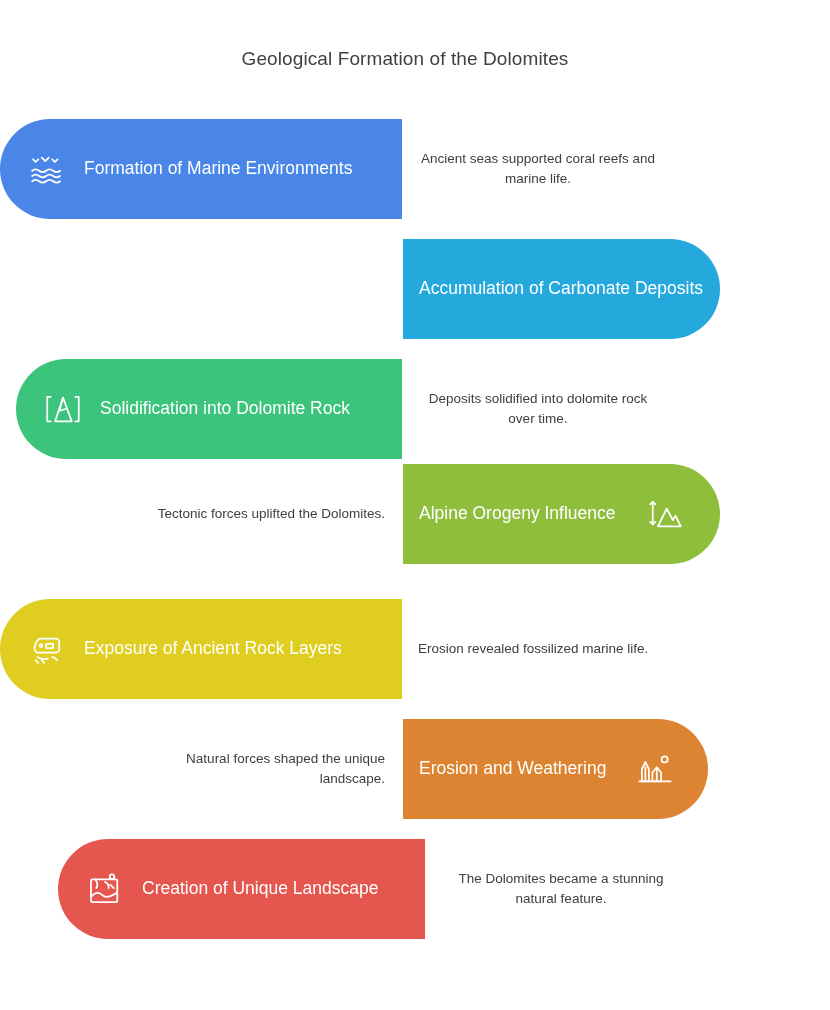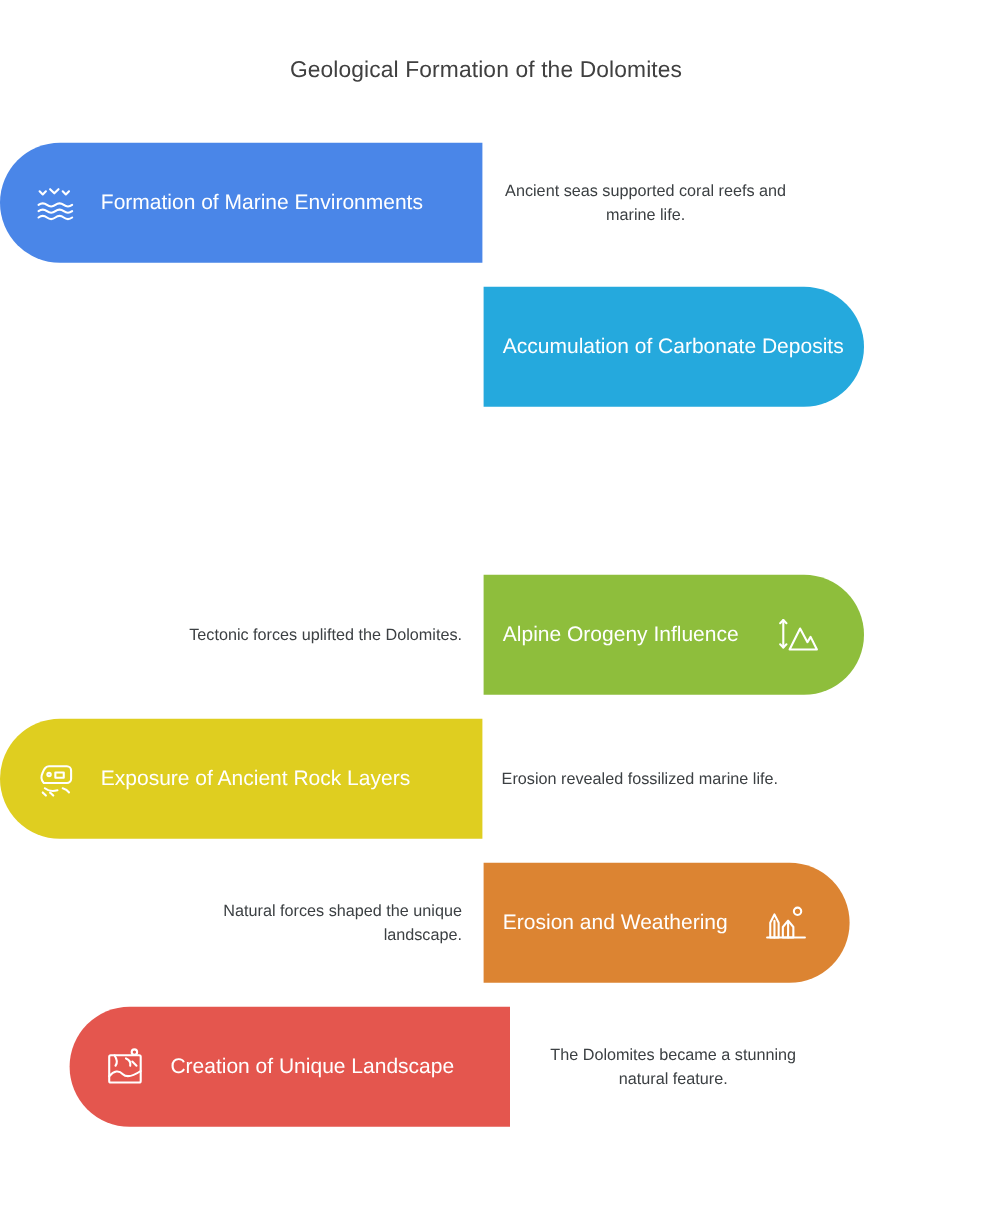--- a/index.html
+++ b/index.html
@@ -151,22 +151,36 @@
           <path d="M20 29 v6 a6 2.6 0 0 0 12 0 v-6"></path>
           <path d="M29 12 q3 -2.5 6 0 q3 2.5 6 0"></path>
           <path d="M29 18 q3 -2.5 6 0 q3 2.5 6 0"></path>
           <path d="M33 35 q4 -3 8 0"></path>
           <path d="M33 40 q4 -3 8 0"></path>
         </svg>
       </span>
     </div>
   </div>
 
-
-  <div class="row right" style="top:479px;text-decoration:underline;">
+  <div class="row left" style="top:359px;">
+    <div class="bar" style="width:386px;background:#3cc47c;">
+      <span class="bar-icon">
+        <svg viewBox="0 0 48 48" fill="none" stroke="#ffffff" stroke-width="2" stroke-linecap="round" stroke-linejoin="round">
+          <path d="M10 10 h-4 v28 h4"></path>
+          <path d="M38 10 h4 v28 h-4"></path>
+          <path d="M24 11 L34 38 H15 Z"></path>
+          <path d="M24 11 L20 26 L27 24"></path>
+        </svg>
+      </span>
+      <span class="bar-label">Solidification into Dolomite Rock</span>
+    </div>
+    <div class="desc">Deposits solidified into dolomite rock over time.</div>
+  </div>
+
+  <div class="row right" style="top:464px;text-decoration:underline;">
     <div class="desc">Tectonic forces uplifted the Dolomites.</div>
     <div class="bar" style="width:317px;background:#8ebe3c;">
       <span class="bar-label">Alpine Orogeny Influence</span>
       <span class="bar-icon">
         <svg viewBox="0 0 48 48" fill="none" stroke="#ffffff" stroke-width="2" stroke-linecap="round" stroke-linejoin="round">
           <path d="M10 10 v26"></path>
           <path d="M7 13 l3 -3 l3 3"></path>
           <path d="M7 33 l3 3 l3 -3"></path>
           <path d="M16 38 L26 18 L33 31 L36 26 L42 38 Z"></path>
         </svg>

